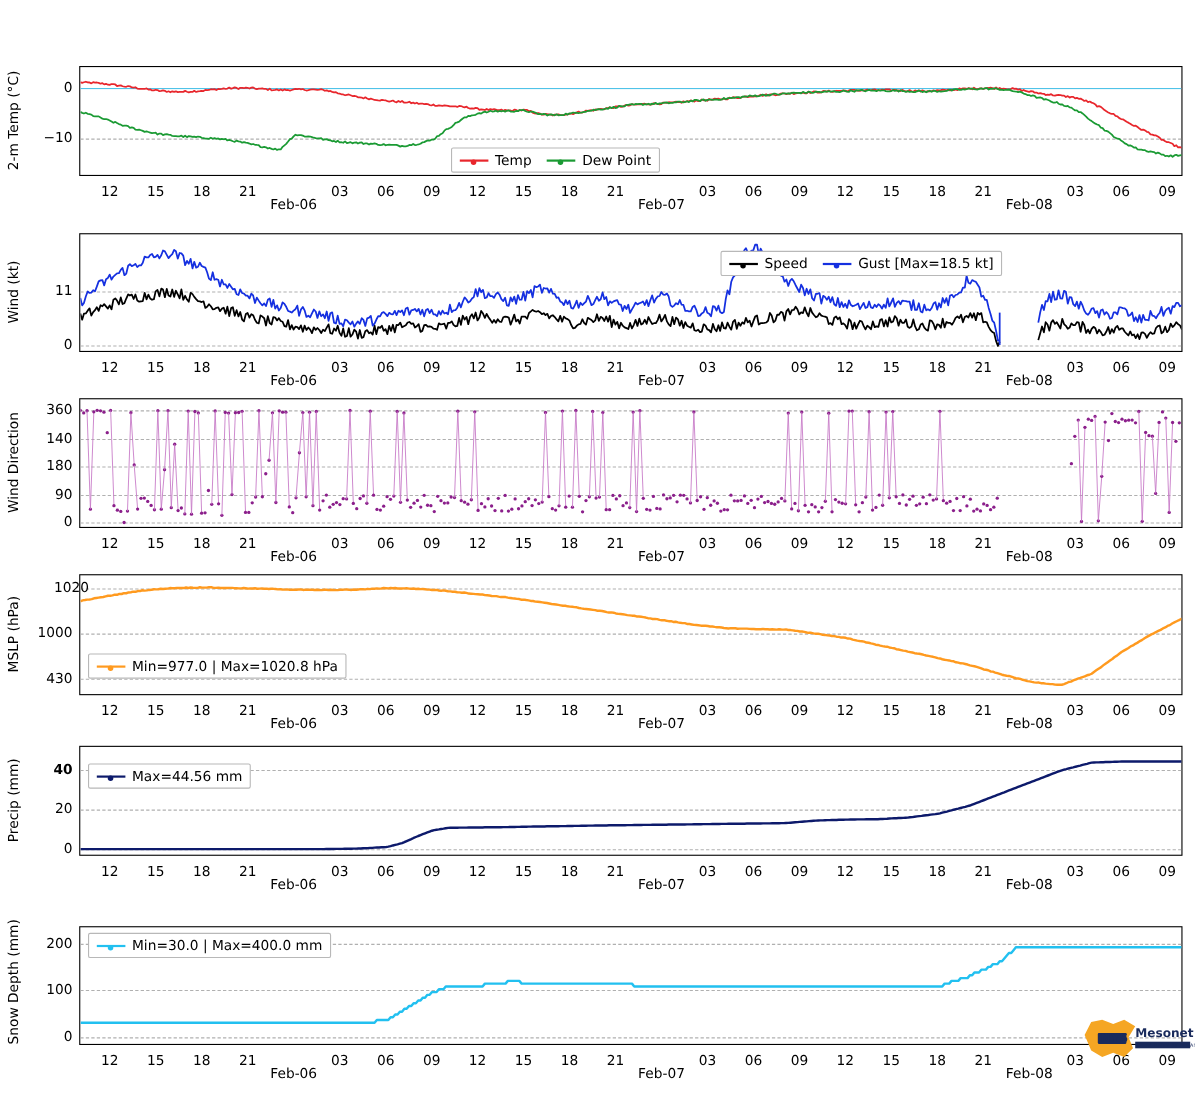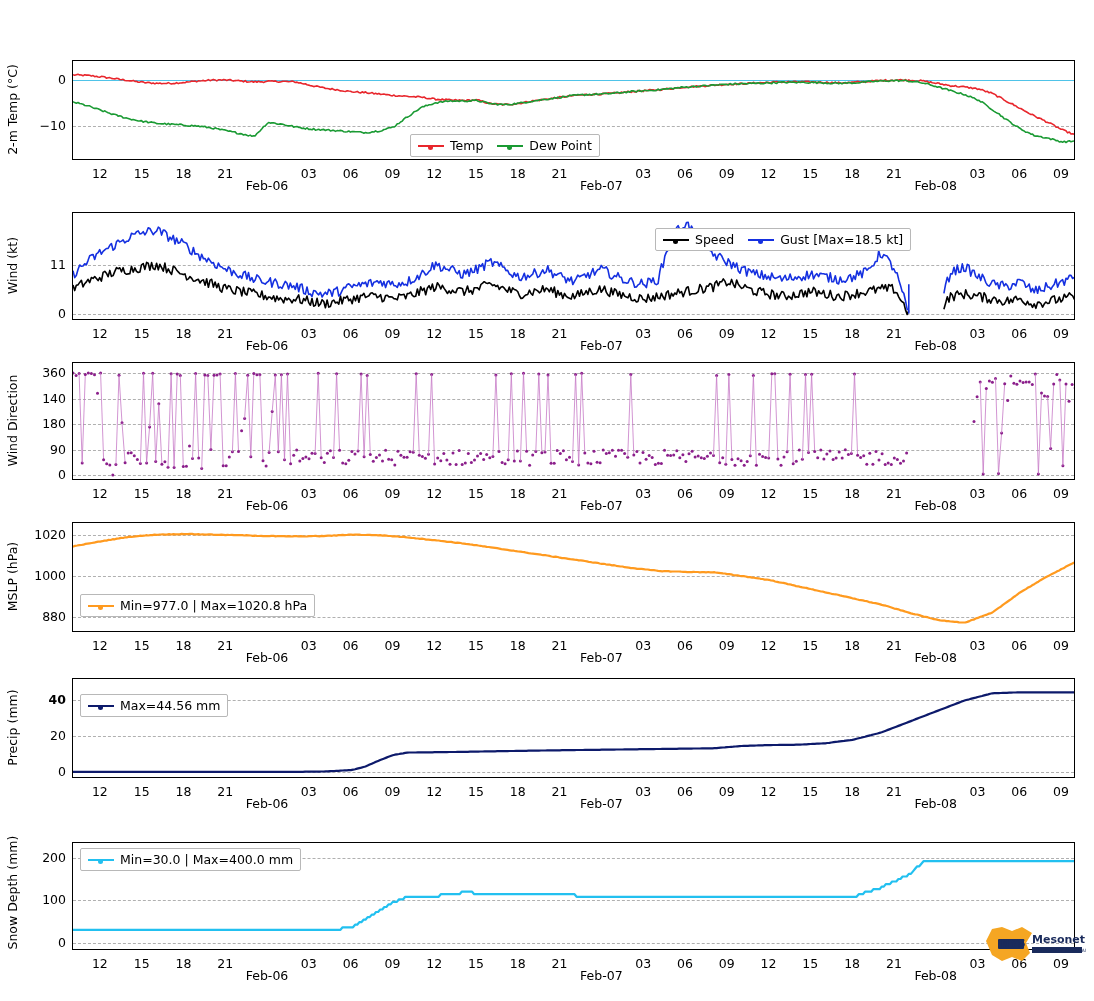--- a/index.html
+++ b/index.html
@@ -619,23 +619,23 @@
         <div class="tickmark" style="left: -4px; top: 93.2037px; height: 0px; width: 4px; border-left: none; border-top: 1px solid rgb(0, 0, 0);"></div>
         <div class="gridline" style="top: 52.963px;"></div>
         <div class="tickmark" style="left: -4px; top: 52.463px; height: 0px; width: 4px; border-left: none; border-top: 1px solid rgb(0, 0, 0);"></div>
         <div class="gridline" style="top: 12.2222px;"></div>
         <div class="tickmark" style="left: -4px; top: 11.7222px; height: 0px; width: 4px; border-left: none; border-top: 1px solid rgb(0, 0, 0);"></div>
         <svg width="1003" height="110" style="position: absolute; left: 0px; top: 0px;">
           <polyline points="0.0,23.7 2.1,22.8 4.2,22.5 6.3,22.1 8.4,22.0 10.4,21.7 12.5,20.9 14.6,20.6 16.7,20.3 18.8,20.0 20.9,19.7 23.0,19.1 25.1,18.6 27.2,18.6 29.3,18.2 31.3,17.6 33.4,17.7 35.5,16.9 37.6,17.0 39.7,16.2 41.8,16.3 43.9,15.6 46.0,15.4 48.1,14.9 50.2,15.0 52.2,14.3 54.3,14.3 56.4,13.6 58.5,13.9 60.6,13.7 62.7,13.3 64.8,13.2 66.9,12.7 69.0,12.8 71.0,12.7 73.1,12.2 75.2,12.5 77.3,12.2 79.4,12.1 81.5,11.6 83.6,11.8 85.7,11.7 87.8,11.5 89.9,11.4 91.9,11.6 94.0,11.6 96.1,11.1 98.2,11.5 100.3,11.1 102.4,11.3 104.5,11.4 106.6,11.4 108.7,10.9 110.7,11.2 112.8,11.2 114.9,11.2 117.0,10.9 119.1,10.9 121.2,11.4 123.3,11.4 125.4,11.2 127.5,11.5 129.6,11.4 131.6,11.6 133.7,11.6 135.8,11.4 137.9,11.4 140.0,11.7 142.1,11.8 144.2,11.9 146.3,11.9 148.4,11.6 150.4,11.8 152.5,12.1 154.6,11.9 156.7,12.0 158.8,11.8 160.9,12.2 163.0,12.1 165.1,12.0 167.2,12.2 169.3,12.1 171.3,12.5 173.4,12.2 175.5,12.3 177.6,12.5 179.7,12.8 181.8,12.7 183.9,12.9 186.0,13.0 188.1,12.8 190.2,13.1 192.2,13.1 194.3,13.1 196.4,13.1 198.5,12.9 200.6,12.9 202.7,13.3 204.8,13.0 206.9,13.1 209.0,13.0 211.0,13.1 213.1,13.4 215.2,13.2 217.3,13.3 219.4,13.5 221.5,13.2 223.6,13.2 225.7,13.5 227.8,13.1 229.9,13.3 231.9,13.5 234.0,13.5 236.1,13.2 238.2,13.2 240.3,13.0 242.4,12.9 244.5,13.2 246.6,13.3 248.7,12.9 250.7,13.2 252.8,12.9 254.9,12.6 257.0,12.7 259.1,12.8 261.2,12.3 263.3,12.6 265.4,12.1 267.5,12.2 269.6,11.9 271.6,12.1 273.7,12.0 275.8,11.6 277.9,11.7 280.0,11.9 282.1,11.6 284.2,11.7 286.3,11.6 288.4,12.0 290.5,12.0 292.5,12.0 294.6,11.9 296.7,11.8 298.8,12.1 300.9,12.2 303.0,12.0 305.1,12.4 307.2,12.2 309.3,12.6 311.3,12.4 313.4,12.7 315.5,13.0 317.6,13.0 319.7,13.4 321.8,13.4 323.9,13.3 326.0,13.8 328.1,14.0 330.2,13.7 332.2,14.1 334.3,14.5 336.4,14.6 338.5,14.9 340.6,15.0 342.7,15.4 344.8,15.5 346.9,15.9 349.0,15.6 351.0,16.0 353.1,16.6 355.2,16.7 357.3,16.9 359.4,17.1 361.5,17.2 363.6,17.4 365.7,17.5 367.8,18.0 369.9,18.2 371.9,18.4 374.0,18.8 376.1,18.9 378.2,18.9 380.3,19.4 382.4,19.8 384.5,19.7 386.6,19.8 388.7,20.3 390.8,20.6 392.8,20.9 394.9,21.1 397.0,21.4 399.1,21.6 401.2,22.2 403.3,22.1 405.4,22.5 407.5,22.8 409.6,23.3 411.6,23.4 413.7,23.9 415.8,24.0 417.9,24.3 420.0,24.6 422.1,24.9 424.2,25.2 426.3,25.6 428.4,26.1 430.5,26.3 432.5,26.6 434.6,26.9 436.7,27.3 438.8,27.7 440.9,27.7 443.0,28.2 445.1,28.5 447.2,28.6 449.3,28.9 451.3,29.1 453.4,29.7 455.5,30.1 457.6,30.4 459.7,30.6 461.8,30.8 463.9,31.1 466.0,31.4 468.1,31.7 470.2,32.2 472.2,32.2 474.3,32.5 476.4,32.9 478.5,33.5 480.6,33.8 482.7,33.7 484.8,34.0 486.9,34.7 489.0,35.1 491.1,35.2 493.1,35.4 495.2,35.8 497.3,36.2 499.4,36.4 501.5,36.7 503.6,36.8 505.7,37.4 507.8,37.4 509.9,37.7 511.9,38.0 514.0,38.4 516.1,39.0 518.2,39.2 520.3,39.7 522.4,39.6 524.5,39.8 526.6,40.5 528.7,40.8 530.8,40.8 532.8,41.3 534.9,41.7 537.0,41.7 539.1,42.4 541.2,42.2 543.3,42.8 545.4,43.2 547.5,43.5 549.6,43.5 551.6,44.2 553.7,44.3 555.8,44.7 557.9,45.1 560.0,45.2 562.1,45.4 564.2,45.8 566.3,45.8 568.4,45.8 570.5,46.1 572.5,46.5 574.6,46.5 576.7,46.9 578.8,47.2 580.9,47.2 583.0,47.5 585.1,47.9 587.2,48.1 589.3,48.3 591.4,48.0 593.4,48.1 595.5,48.1 597.6,48.6 599.7,48.5 601.8,48.5 603.9,48.5 606.0,48.5 608.1,48.7 610.2,48.8 612.2,48.8 614.3,49.1 616.4,49.1 618.5,49.1 620.6,48.8 622.7,49.0 624.8,49.0 626.9,49.3 629.0,49.1 631.1,49.2 633.1,49.4 635.2,49.0 637.3,49.3 639.4,49.4 641.5,49.2 643.6,49.7 645.7,49.8 647.8,50.1 649.9,50.4 651.9,50.5 654.0,51.1 656.1,51.1 658.2,51.4 660.3,52.0 662.4,52.3 664.5,52.3 666.6,52.8 668.7,53.1 670.8,53.2 672.8,53.5 674.9,54.1 677.0,54.2 679.1,54.6 681.2,54.7 683.3,55.2 685.4,55.3 687.5,55.8 689.6,56.0 691.7,56.6 693.7,56.5 695.8,56.8 697.9,57.5 700.0,57.6 702.1,58.5 704.2,58.9 706.3,59.4 708.4,59.7 710.5,59.9 712.5,60.3 714.6,61.1 716.7,61.3 718.8,61.9 720.9,62.3 723.0,63.1 725.1,63.3 727.2,63.9 729.3,64.4 731.4,64.7 733.4,64.9 735.5,65.6 737.6,66.0 739.7,66.3 741.8,67.2 743.9,67.5 746.0,68.0 748.1,68.5 750.2,68.7 752.2,69.4 754.3,69.8 756.4,70.2 758.5,70.8 760.6,71.1 762.7,71.3 764.8,71.8 766.9,72.4 769.0,72.9 771.1,73.3 773.1,73.7 775.2,74.1 777.3,74.6 779.4,75.3 781.5,75.6 783.6,76.3 785.7,76.8 787.8,77.1 789.9,77.4 792.0,78.0 794.0,78.2 796.1,79.1 798.2,79.4 800.3,80.0 802.4,80.1 804.5,80.6 806.6,81.1 808.7,81.9 810.8,82.3 812.8,82.7 814.9,83.3 817.0,84.0 819.1,84.7 821.2,85.6 823.3,85.9 825.4,86.3 827.5,87.4 829.6,87.6 831.7,88.4 833.7,89.0 835.8,89.6 837.9,90.4 840.0,90.9 842.1,91.3 844.2,91.5 846.3,92.1 848.4,92.9 850.5,93.6 852.5,93.8 854.6,94.2 856.7,95.0 858.8,95.5 860.9,96.2 863.0,96.4 865.1,96.9 867.2,97.3 869.3,97.6 871.4,97.5 873.4,98.1 875.5,98.2 877.6,98.5 879.7,98.7 881.8,98.9 883.9,98.9 886.0,99.4 888.1,99.5 890.2,99.5 892.3,99.5 894.3,98.9 896.4,98.1 898.5,97.0 900.6,96.7 902.7,95.5 904.8,94.9 906.9,94.0 909.0,93.3 911.1,92.5 913.1,91.9 915.2,90.9 917.3,90.4 919.4,89.5 921.5,87.9 923.6,86.4 925.7,84.9 927.8,83.7 929.9,81.9 932.0,80.4 934.0,79.0 936.1,77.5 938.2,76.1 940.3,74.3 942.4,73.0 944.5,71.3 946.6,69.7 948.7,68.5 950.8,67.3 952.9,66.1 954.9,64.6 957.0,63.8 959.1,62.3 961.2,61.2 963.3,59.8 965.4,58.7 967.5,57.2 969.6,56.0 971.7,54.8 973.7,53.7 975.8,52.8 977.9,51.6 980.0,50.6 982.1,49.6 984.2,48.3 986.3,47.4 988.4,46.0 990.5,45.3 992.6,43.8 994.6,42.8 996.7,41.8 998.8,40.8 1000.9,39.7 1003.0,38.9" fill="none" stroke="#ff9a1f" stroke-width="2.2" stroke-linejoin="round"></polyline>
         </svg>
       </div>
     </div>
-    <div class="ytick" style="top: 615.704px; left: 0px; width: 66px;">880</div>
+    <div class="ytick" style="top: 615.704px; left: 0px; width: 66px;">430</div>
     <div class="ytick" style="top: 574.963px; left: 0px; width: 66px;">1000</div>
-    <div class="ytick" style="top: 534.222px; left: 0px; width: 66px;">1020</div>
+    <div class="ytick" style="top: 534.222px; left: 0px; width: 66px; padding-left: 15px;">1020</div>
     <div class="ylabel" style="width: 110px; left: -43px; top: 569px; transform: rotate(-90deg);">MSLP (hPa)</div>
     <div class="xtlabel" style="left: 99.8611px; top: 638px;">12</div>
     <div class="xtlabel" style="left: 141.653px; top: 638px;">15</div>
     <div class="xtlabel" style="left: 183.444px; top: 638px;">18</div>
     <div class="xtlabel" style="left: 225.236px; top: 638px;">21</div>
     <div class="xtlabel" style="left: 308.819px; top: 638px;">03</div>
     <div class="xtlabel" style="left: 350.611px; top: 638px;">06</div>
     <div class="xtlabel" style="left: 392.403px; top: 638px;">09</div>
     <div class="xtlabel" style="left: 434.194px; top: 638px;">12</div>
     <div class="xtlabel" style="left: 475.986px; top: 638px;">15</div>

